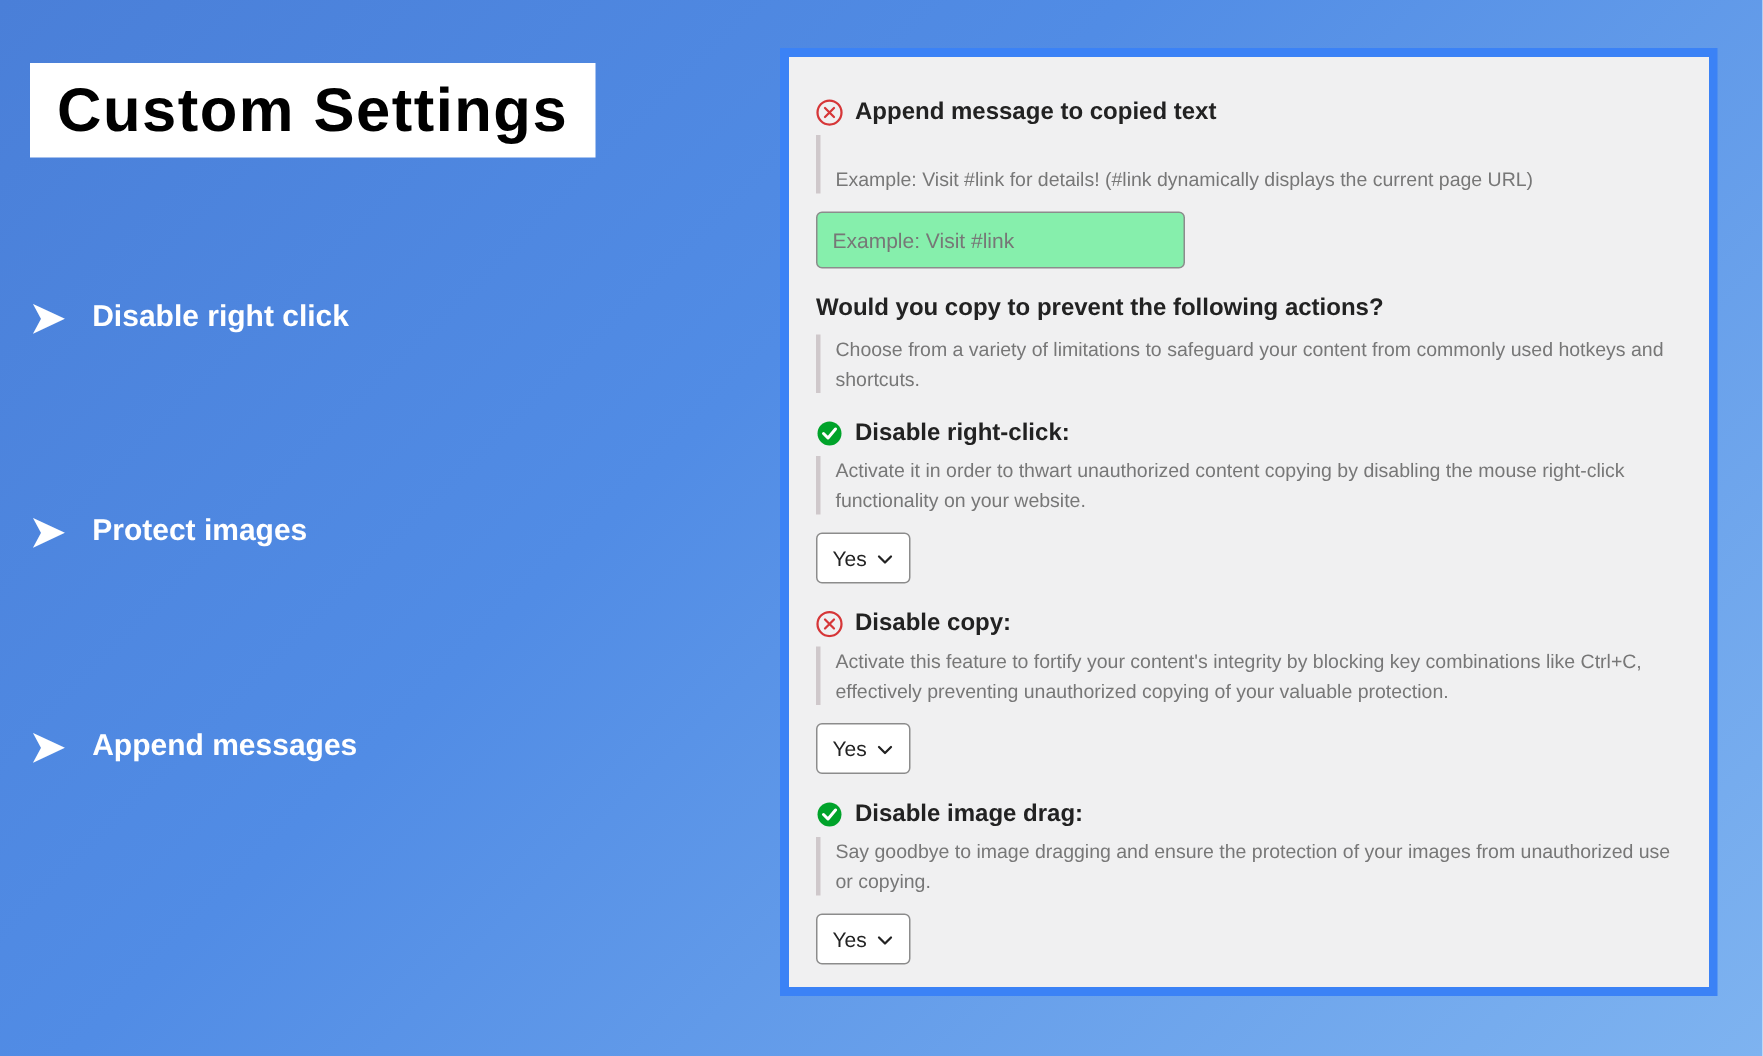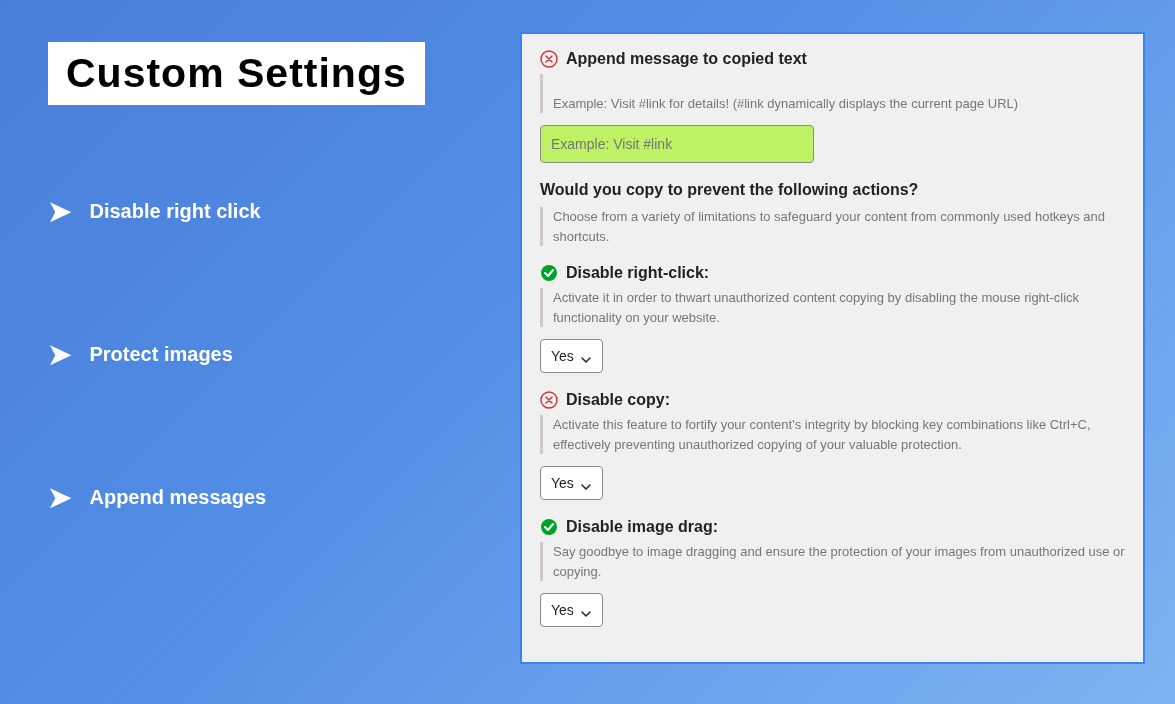--- a/index.html
+++ b/index.html
@@ -10,21 +10,21 @@
     body {
       width: 1175px;
       height: 704px;
       background: linear-gradient(135deg, #4a7fd8 0%, #518ce5 40%, #7eb3f0 100%);
       font-family: Arial, Helvetica, sans-serif;
       position: relative;
       overflow: hidden;
     }
     .left-panel {
       position: absolute;
-      left: 48px;
+      left: 20px;
       top: 42px;
     }
     .title-box {
       background: #ffffff;
       padding: 8px 18px;
       display: inline-block;
     }
     .title-box h1 {
       color: #000000;
       font-size: 41px;
@@ -50,22 +50,22 @@
       font-size: 20px;
       font-weight: bold;
     }
     .settings-panel {
       position: absolute;
       right: 30px;
       top: 32px;
       width: 625px;
       height: 632px;
       background: #f0f0f1;
-      border: 2px solid #3b82f6;
-      padding: 16px 18px;
+      border: 6px solid #3b82f6;
+      padding: 28px 18px;
       overflow: auto;
     }
     .setting-section {
       margin-bottom: 18px;
     }
     .setting-header {
       display: flex;
       align-items: center;
       margin-bottom: 6px;
     }
@@ -83,41 +83,41 @@
     .setting-desc {
       border-left: 3px solid #cfc8cb;
       padding-left: 10px;
       margin-left: 0px;
       color: #777777;
       font-size: 13px;
       line-height: 1.5;
       margin-bottom: 12px;
     }
     .text-input {
-      width: 274px;
+      width: 246px;
       height: 38px;
       border: 1px solid #8c8c8c;
       border-radius: 4px;
       padding: 0 10px;
       font-size: 14px;
       color: #777777;
-      background: #bef264;
+      background: #86efac;
     }
     .text-input::placeholder {
       color: #777777;
     }
     .question-title {
       font-size: 16px;
       font-weight: bold;
       color: #222222;
       margin-bottom: 8px;
     }
     .select-wrap {
       display: inline-flex;
-      align-items: flex-end;
+      align-items: center;
       border: 1px solid #8c8c8c;
       border-radius: 4px;
       background: #ffffff;
       padding: 8px 10px;
       cursor: pointer;
     }
     .select-label {
       font-size: 14px;
       color: #222222;
       margin-right: 6px;

